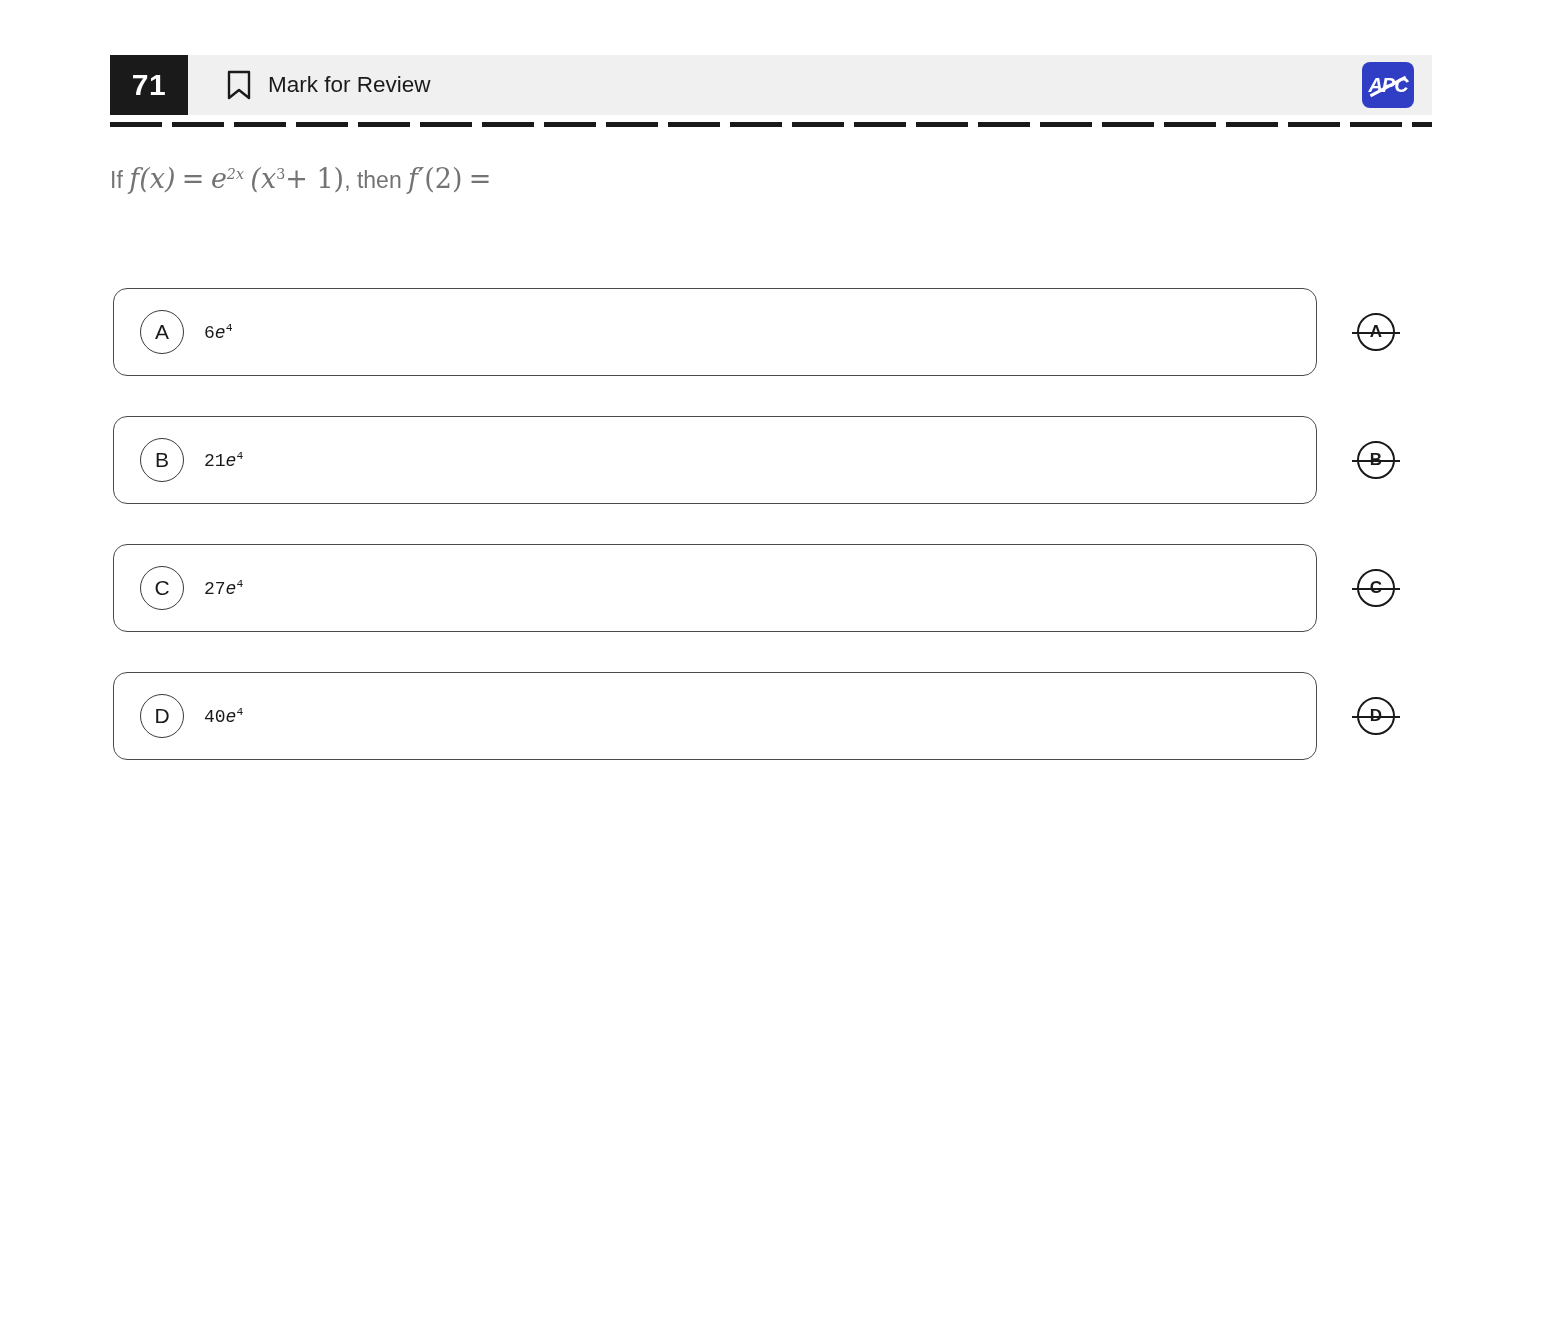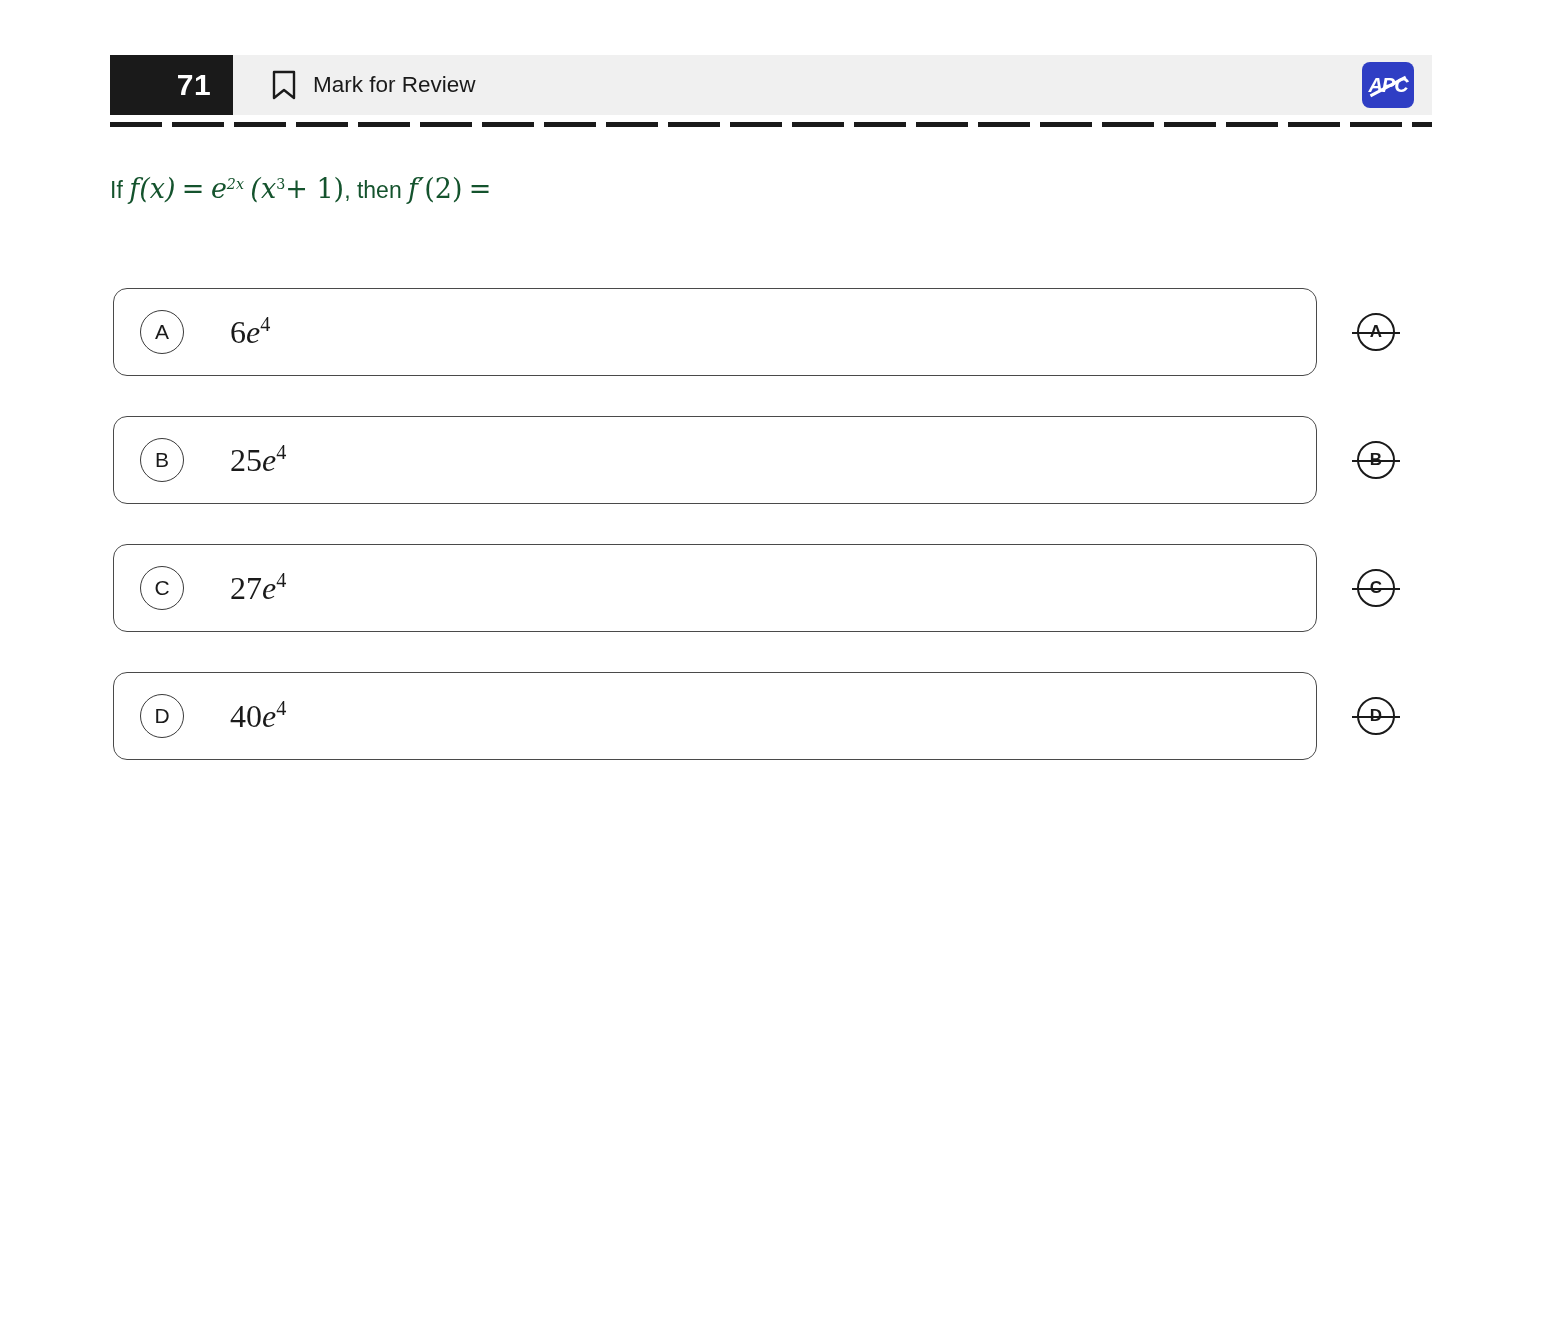--- a/index.html
+++ b/index.html
@@ -31,21 +31,20 @@
     width: 78px;
     height: 60px;
     background: #1a1a1a;
     color: #ffffff;
     font-size: 30px;
     font-weight: bold;
     display: flex;
     align-items: center;
     justify-content: center;
     letter-spacing: 0.5px;
-    padding-left: 45px;
   }
   .mark-group {
     display: flex;
     align-items: center;
     margin-left: 38px;
     gap: 16px;
     cursor: pointer;
     justify-content: flex-end;
   }
   .bookmark-icon {
@@ -100,23 +99,23 @@
       to right,
       #1a1a1a 0px, #1a1a1a 52px,
       transparent 52px, transparent 62px
     );
   }
 
   
   .stem {
     position: absolute;
     left: 110px;
-    top: 170px;
+    top: 160px;
     font-size: 23px;
-    color: #14532d;
+    color: #737373;
     line-height: 1.4;
     white-space: nowrap;
   }
   .mathv {
     font-family: "DejaVu Serif", serif;
     font-style: italic;
     font-size: 27px;
   }
   .mathn {
     font-family: "DejaVu Serif", serif;
@@ -163,24 +162,24 @@
     border-radius: 50%;
     display: flex;
     align-items: center;
     justify-content: center;
     font-size: 21px;
     color: #1a1a1a;
     margin-left: 26px;
     flex: none;
   }
   .choice-text {
-    margin-left: 46px;
-    font-size: 32px;
-    color: #1a1a1a;
-    font-family: Liberation Serif, serif;
+    margin-left: 20px;
+    font-size: 18px;
+    color: #1a1a1a;
+    font-family: Liberation Mono, monospace;
   }
   .choice-text .num { font-style: normal; }
   .choice-text .e { font-style: italic; }
   .choice-text .exp {
     font-size: 0.63em;
     vertical-align: super;
     font-style: normal;
   }
 
   
@@ -258,21 +257,21 @@
   <div class="choice">
     <div class="letter-circle">A</div>
     <div class="choice-text">
       <span class="num">6</span><span class="e">e</span><span class="exp">4</span>
     </div>
   </div>
 
   <div class="choice">
     <div class="letter-circle">B</div>
     <div class="choice-text">
-      <span class="num">25</span><span class="e">e</span><span class="exp">4</span>
+      <span class="num">21</span><span class="e">e</span><span class="exp">4</span>
     </div>
   </div>
 
   <div class="choice">
     <div class="letter-circle">C</div>
     <div class="choice-text">
       <span class="num">27</span><span class="e">e</span><span class="exp">4</span>
     </div>
   </div>
 

